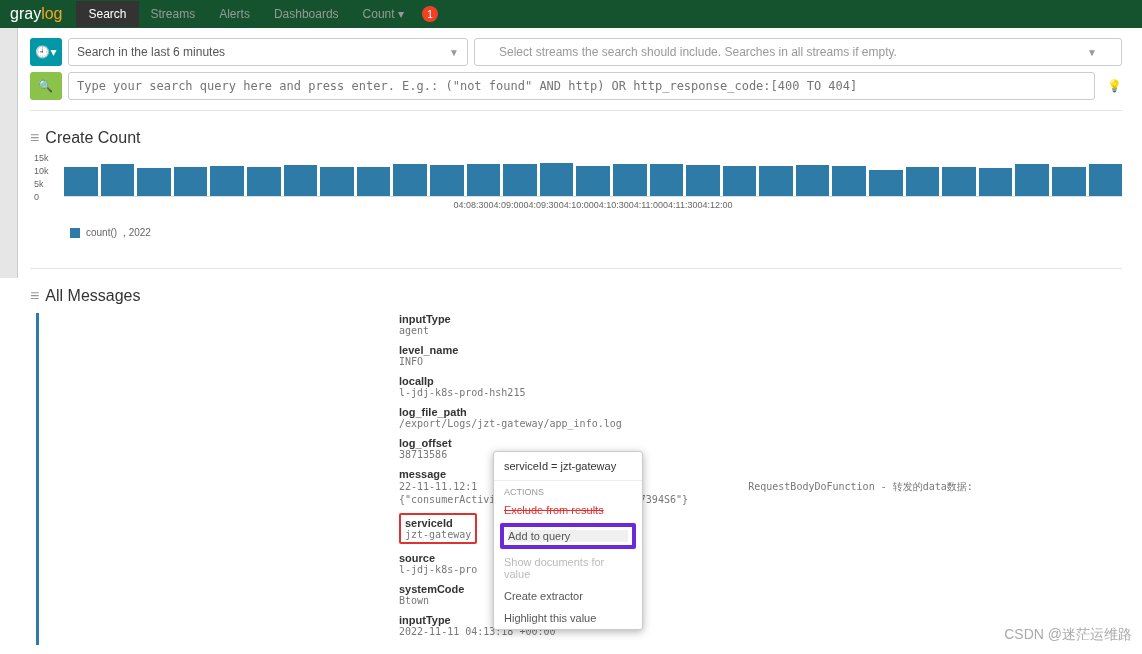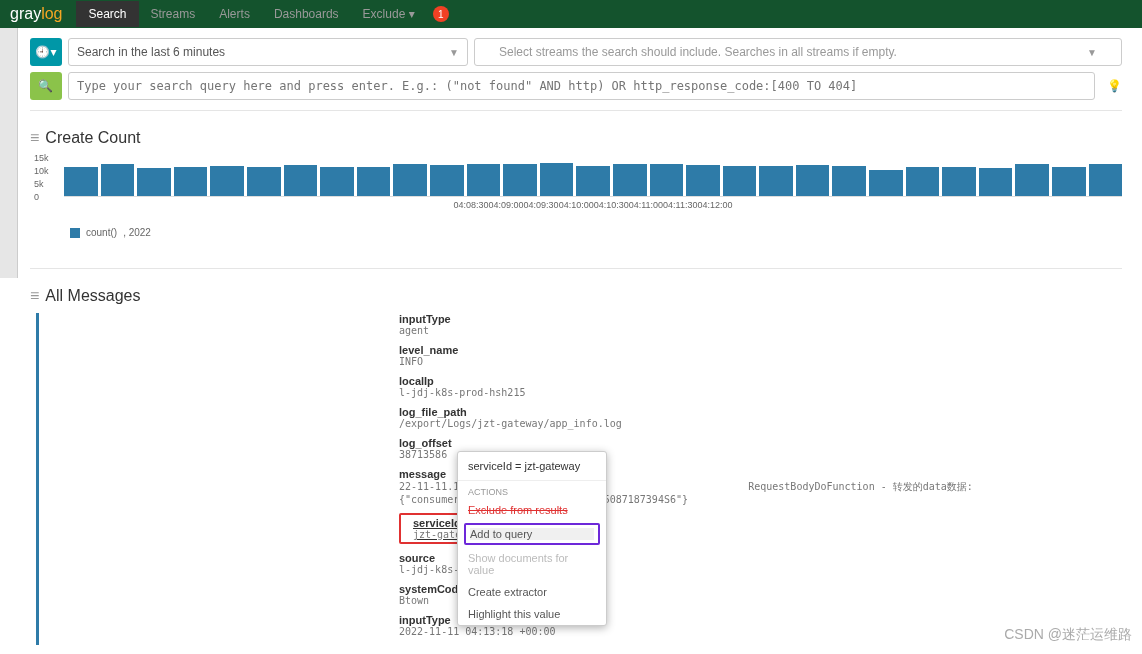--- a/index.html
+++ b/index.html
@@ -29,43 +29,43 @@
 .chart-xaxis { display: flex; justify-content: center; font-size: 9px; color: #666; margin-top: 3px; padding: 0 20px; }
 .legend { display: flex; align-items: center; gap: 6px; font-size: 10px; color: #666; margin-top: 4px; margin-left: 40px; }
 .legend-swatch { width: 10px; height: 10px; background: #2e7ba8; }
 .msg-panel { display: flex; gap: 20px; margin-top: 8px; }
 .msg-left { width: 3px; background: #2e7ba8; margin-left: 6px; }
 .msg-spacer { width: 320px; }
 .msg-fields { flex: 1; font-size: 11px; }
 .field { margin-bottom: 8px; }
 .field-name { font-weight: bold; color: #333; font-size: 11px; }
 .field-value { color: #777; font-family: monospace; font-size: 10px; }
-.highlight-box { border: 2px solid #e03131; border-radius: 2px; padding: 2px 12px; display: inline-block; text-decoration: underline; }
-.dropdown { position: absolute; background: #fff; border: 1px solid #ccc; box-shadow: 0 2px 8px rgba(0,0,0,0.3); width: 150px; border-radius: 3px; z-index: 10; }
+.highlight-box { border: 2px solid #e03131; border-radius: 2px; padding: 2px 4px; display: inline-block; }
+.dropdown { position: absolute; background: #fff; border: 1px solid #ccc; box-shadow: 0 2px 8px rgba(0,0,0,0.3); width: 150px; border-radius: 3px; z-index: 10; margin-left: 36px; }
 .dropdown-header { padding: 8px 10px; font-size: 11px; border-bottom: 1px solid #eee; color: #333; }
 .dropdown-section { padding: 6px 10px 2px; font-size: 9px; color: #999; text-transform: uppercase; }
 .dropdown-item { padding: 5px 10px; font-size: 11px; color: #555; cursor: pointer; }
 .dropdown-item.strike { text-decoration: line-through; color: #e03131; }
 .dropdown-item.hover { background: #f0f0f0; }
-.dropdown-item-box { border: 2px solid #6d28d9; border-radius: 2px; margin: 2px 6px; padding: 3px 4px; }
+.dropdown-item-box { border: 4px solid #6d28d9; border-radius: 2px; margin: 2px 6px; padding: 3px 4px; }
 .msg-bottom { margin-top: 8px; margin-left: 10px; }
 .timestamp-line { font-size: 11px; font-weight: bold; color: #333; }
 .watermark { position: absolute; bottom: 10px; right: 10px; color: #aaa; font-size: 14px; }
 .chevron { font-size: 10px; color: #999; }
 </style>
 </head>
 <body>
 
 <div class="topbar">
   <span class="logo"><span>gray</span><span class="orange">log</span></span>
   <span class="nav-item active">Search</span>
   <span class="nav-item">Streams</span>
   <span class="nav-item">Alerts</span>
   <span class="nav-item">Dashboards</span>
-  <span class="nav-item">Exclude ▾</span>
+  <span class="nav-item">Count ▾</span>
   <span class="badge-notif">1</span>
 </div>
 
 <div class="sidebar-stub"></div>
 
 <div class="content">
   <div class="search-row">
     <div class="clock-btn">
       <span>🕘▾</span>
     </div>

